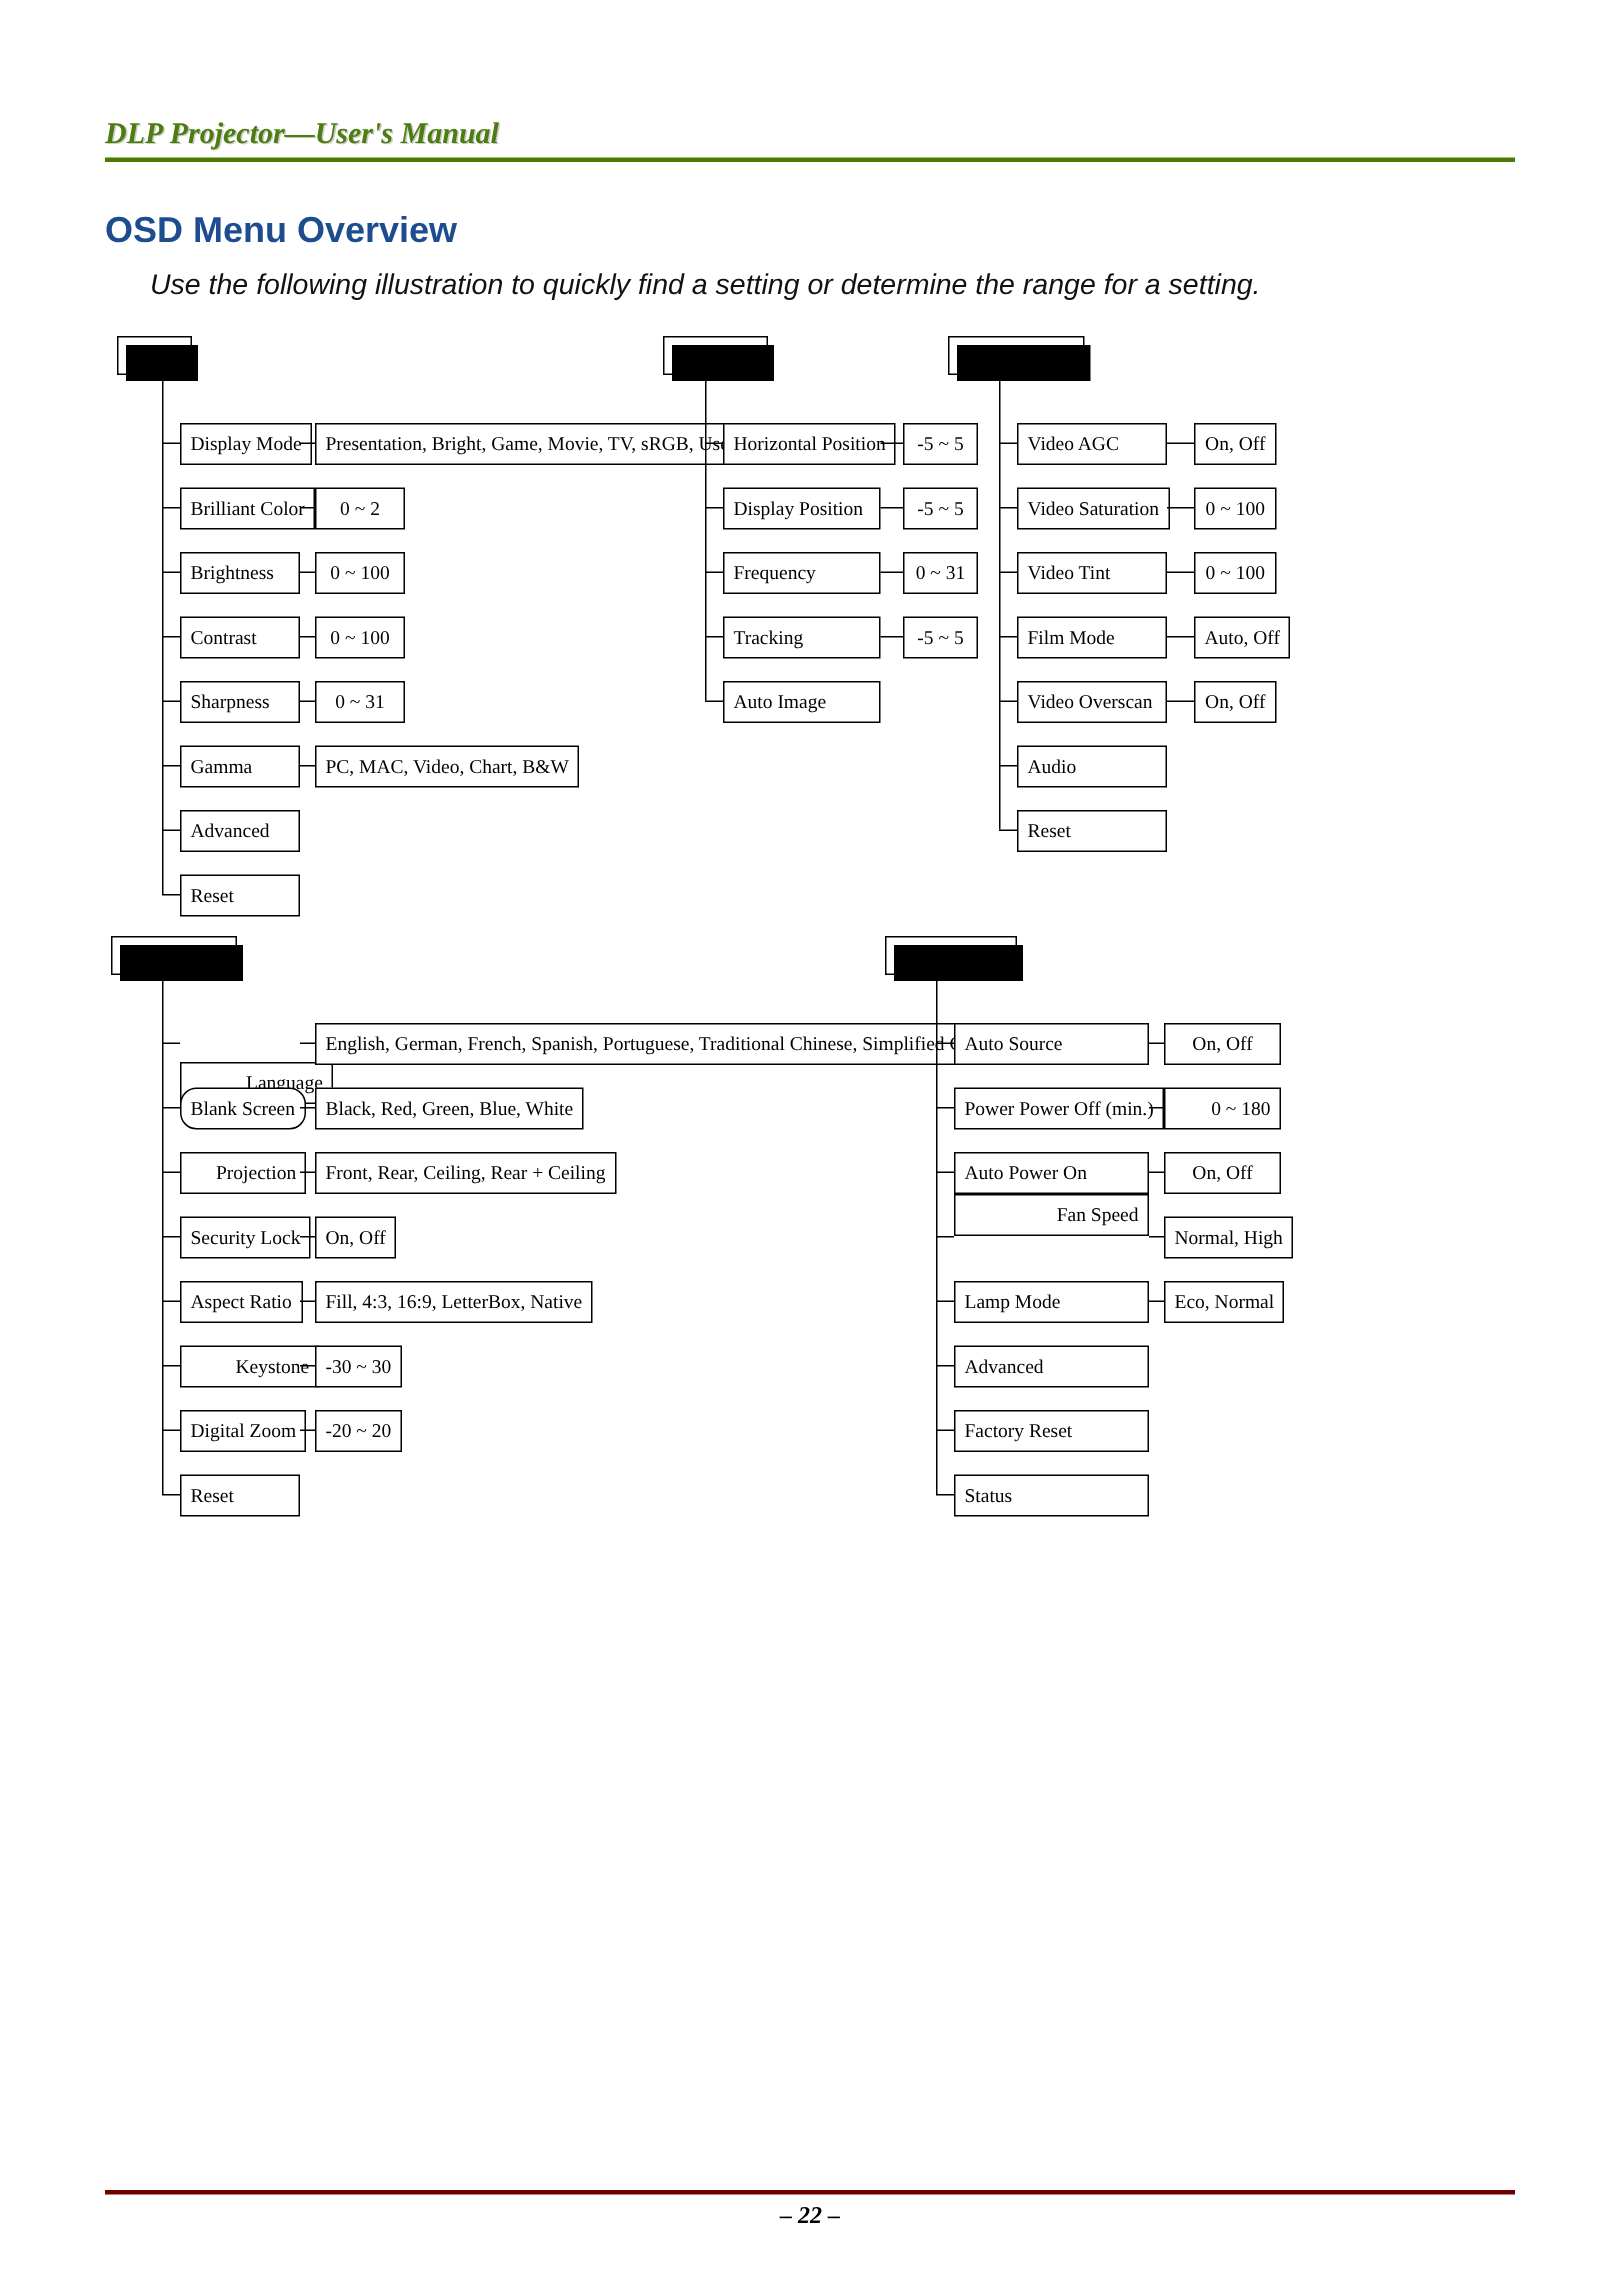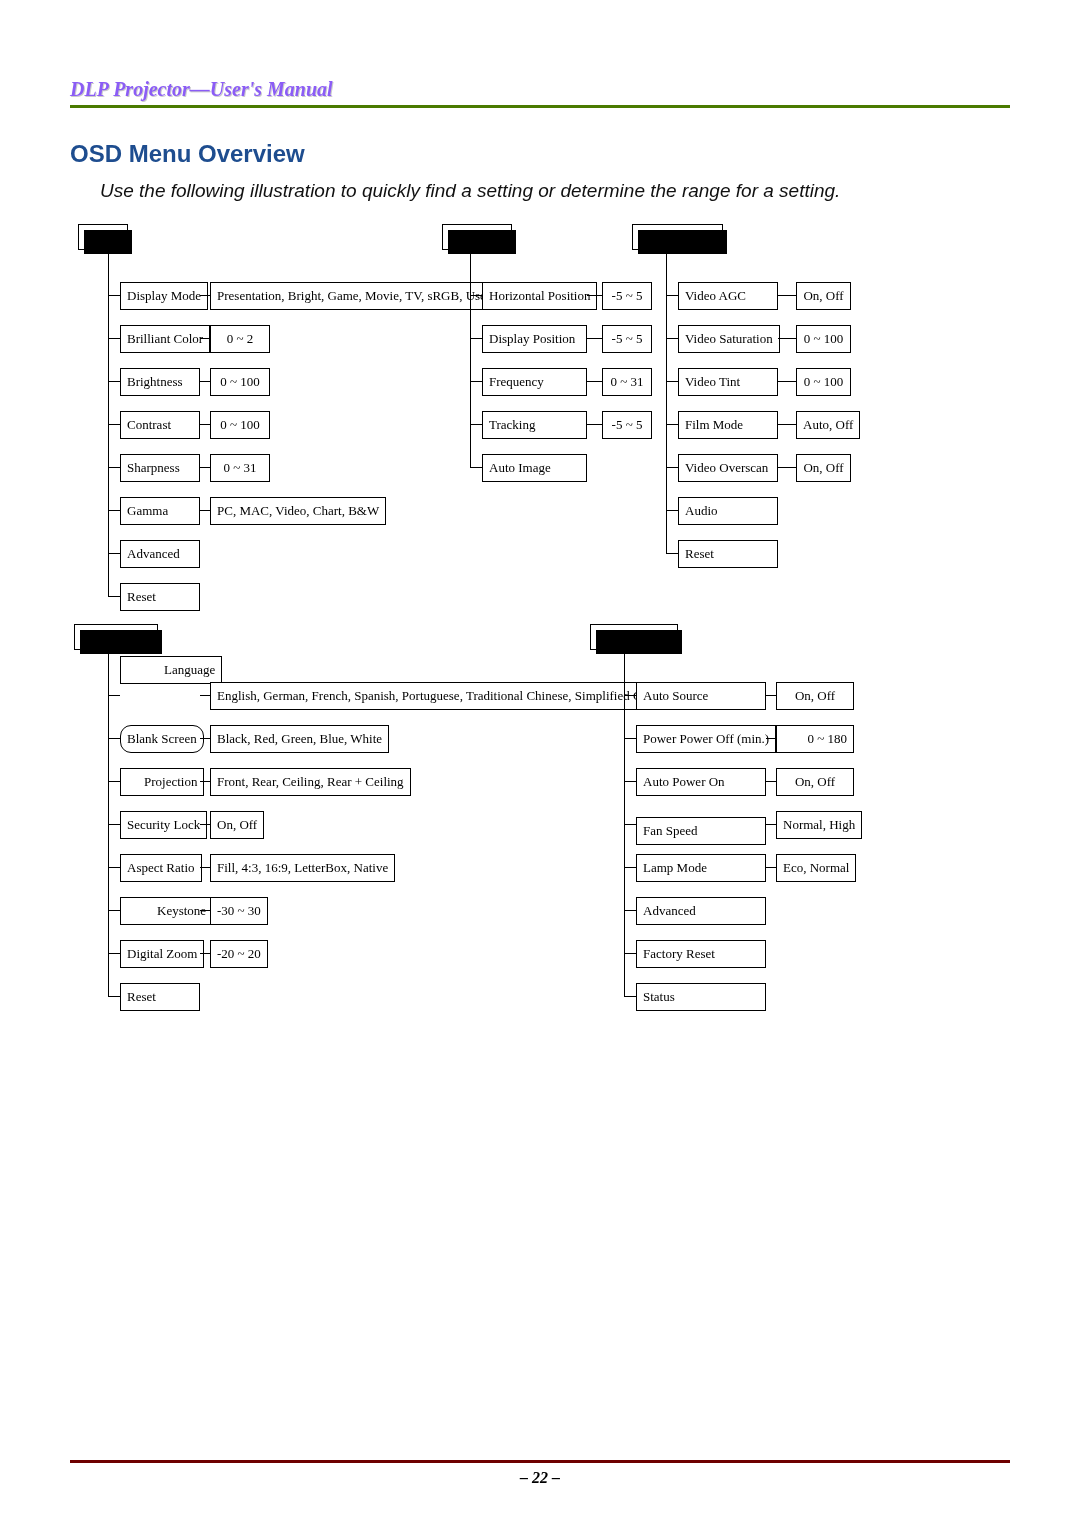--- a/index.html
+++ b/index.html
@@ -13,21 +13,21 @@
     height: 1527px;
     position: relative;
     box-sizing: border-box;
     padding: 78px 70px 40px 70px;
   }
   .running-header {
     font-family: "Times New Roman", serif;
     font-style: italic;
     font-weight: bold;
     font-size: 20px;
-    color: #8b5cf6;
+    color: #4d7c0f;
     text-shadow: 1px 1px 0 #ccc;
     padding-bottom: 4px;
     border-bottom: 3px solid #4a7a00;
   }
   .section-title {
     font-family: Arial, sans-serif;
     font-weight: bold;
     color: #1e4d8f;
     font-size: 24px;
     margin: 32px 0 12px 0;
@@ -181,21 +181,21 @@
       <div class="item-box" style="left: 608px; top: 230px; min-width: 100px;">Video Overscan</div>
       <div class="hline" style="left: 708px; top: 243px; width: 18px;"></div>
       <div class="value-box" style="left: 726px; top: 230px; min-width: 55px; text-align: center;">On, Off</div>
       <div class="hline" style="left: 596px; top: 286px; width: 12px;"></div>
       <div class="item-box" style="left: 608px; top: 273px; min-width: 100px;">Audio</div>
       <div class="hline" style="left: 596px; top: 329px; width: 12px;"></div>
       <div class="item-box" style="left: 608px; top: 316px; min-width: 100px;">Reset</div>
       <div class="menu-tab" style="left: 4px; top: 400px;">Installation I<div class="shadow"></div></div>
       <div class="vline" style="left: 38px; top: 424px; height: 348px;"></div>
       <div class="hline" style="left: 38px; top: 471px; width: 12px;"></div>
-      <div class="item-box" style="left: 50px; top: 432px; min-width: 80px; padding-left: 43px;">Language</div>
+      <div class="item-box" style="left: 50px; top: 484px; min-width: 80px; padding-left: 43px;">Language</div>
       <div class="hline" style="left: 130px; top: 471px; width: 10px;"></div>
       <div class="value-box" style="left: 140px; top: 458px; min-width: auto; text-align: left;">English, German, French, Spanish, Portuguese, Traditional Chinese, Simplified Chinese</div>
       <div class="hline" style="left: 38px; top: 514px; width: 12px;"></div>
       <div class="item-box" style="left: 50px; top: 501px; min-width: 80px; border-radius: 11px;">Blank Screen</div>
       <div class="hline" style="left: 130px; top: 514px; width: 10px;"></div>
       <div class="value-box" style="left: 140px; top: 501px; min-width: auto; text-align: left;">Black, Red, Green, Blue, White</div>
       <div class="hline" style="left: 38px; top: 557px; width: 12px;"></div>
       <div class="item-box" style="left: 50px; top: 544px; min-width: 80px; padding-left: 23px;">Projection</div>
       <div class="hline" style="left: 130px; top: 557px; width: 10px;"></div>
       <div class="value-box" style="left: 140px; top: 544px; min-width: auto; text-align: left;">Front, Rear, Ceiling, Rear + Ceiling</div>
@@ -225,21 +225,21 @@
       <div class="value-box" style="left: 706px; top: 458px; min-width: 78px; text-align: center;">On, Off</div>
       <div class="hline" style="left: 554px; top: 514px; width: 12px;"></div>
       <div class="item-box" style="left: 566px; top: 501px; min-width: 130px;">Power Power Off (min.)</div>
       <div class="hline" style="left: 696px; top: 514px; width: 10px;"></div>
       <div class="value-box" style="left: 706px; top: 501px; min-width: 78px; text-align: right;">0 ~ 180</div>
       <div class="hline" style="left: 554px; top: 557px; width: 12px;"></div>
       <div class="item-box" style="left: 566px; top: 544px; min-width: 130px;">Auto Power On</div>
       <div class="hline" style="left: 696px; top: 557px; width: 10px;"></div>
       <div class="value-box" style="left: 706px; top: 544px; min-width: 78px; text-align: center;">On, Off</div>
       <div class="hline" style="left: 554px; top: 600px; width: 12px;"></div>
-      <div class="item-box" style="left: 566px; top: 593px; min-width: 130px;">Fan Speed</div>
+      <div class="item-box" style="left: 566px; top: 572px; min-width: 130px; text-align: right;">Fan Speed</div>
       <div class="hline" style="left: 696px; top: 600px; width: 10px;"></div>
       <div class="value-box" style="left: 706px; top: 587px; min-width: 78px; text-align: center;">Normal, High</div>
       <div class="hline" style="left: 554px; top: 643px; width: 12px;"></div>
       <div class="item-box" style="left: 566px; top: 630px; min-width: 130px;">Lamp Mode</div>
       <div class="hline" style="left: 696px; top: 643px; width: 10px;"></div>
       <div class="value-box" style="left: 706px; top: 630px; min-width: 78px; text-align: center;">Eco, Normal</div>
       <div class="hline" style="left: 554px; top: 686px; width: 12px;"></div>
       <div class="item-box" style="left: 566px; top: 673px; min-width: 130px;">Advanced</div>
       <div class="hline" style="left: 554px; top: 729px; width: 12px;"></div>
       <div class="item-box" style="left: 566px; top: 716px; min-width: 130px;">Factory Reset</div>

